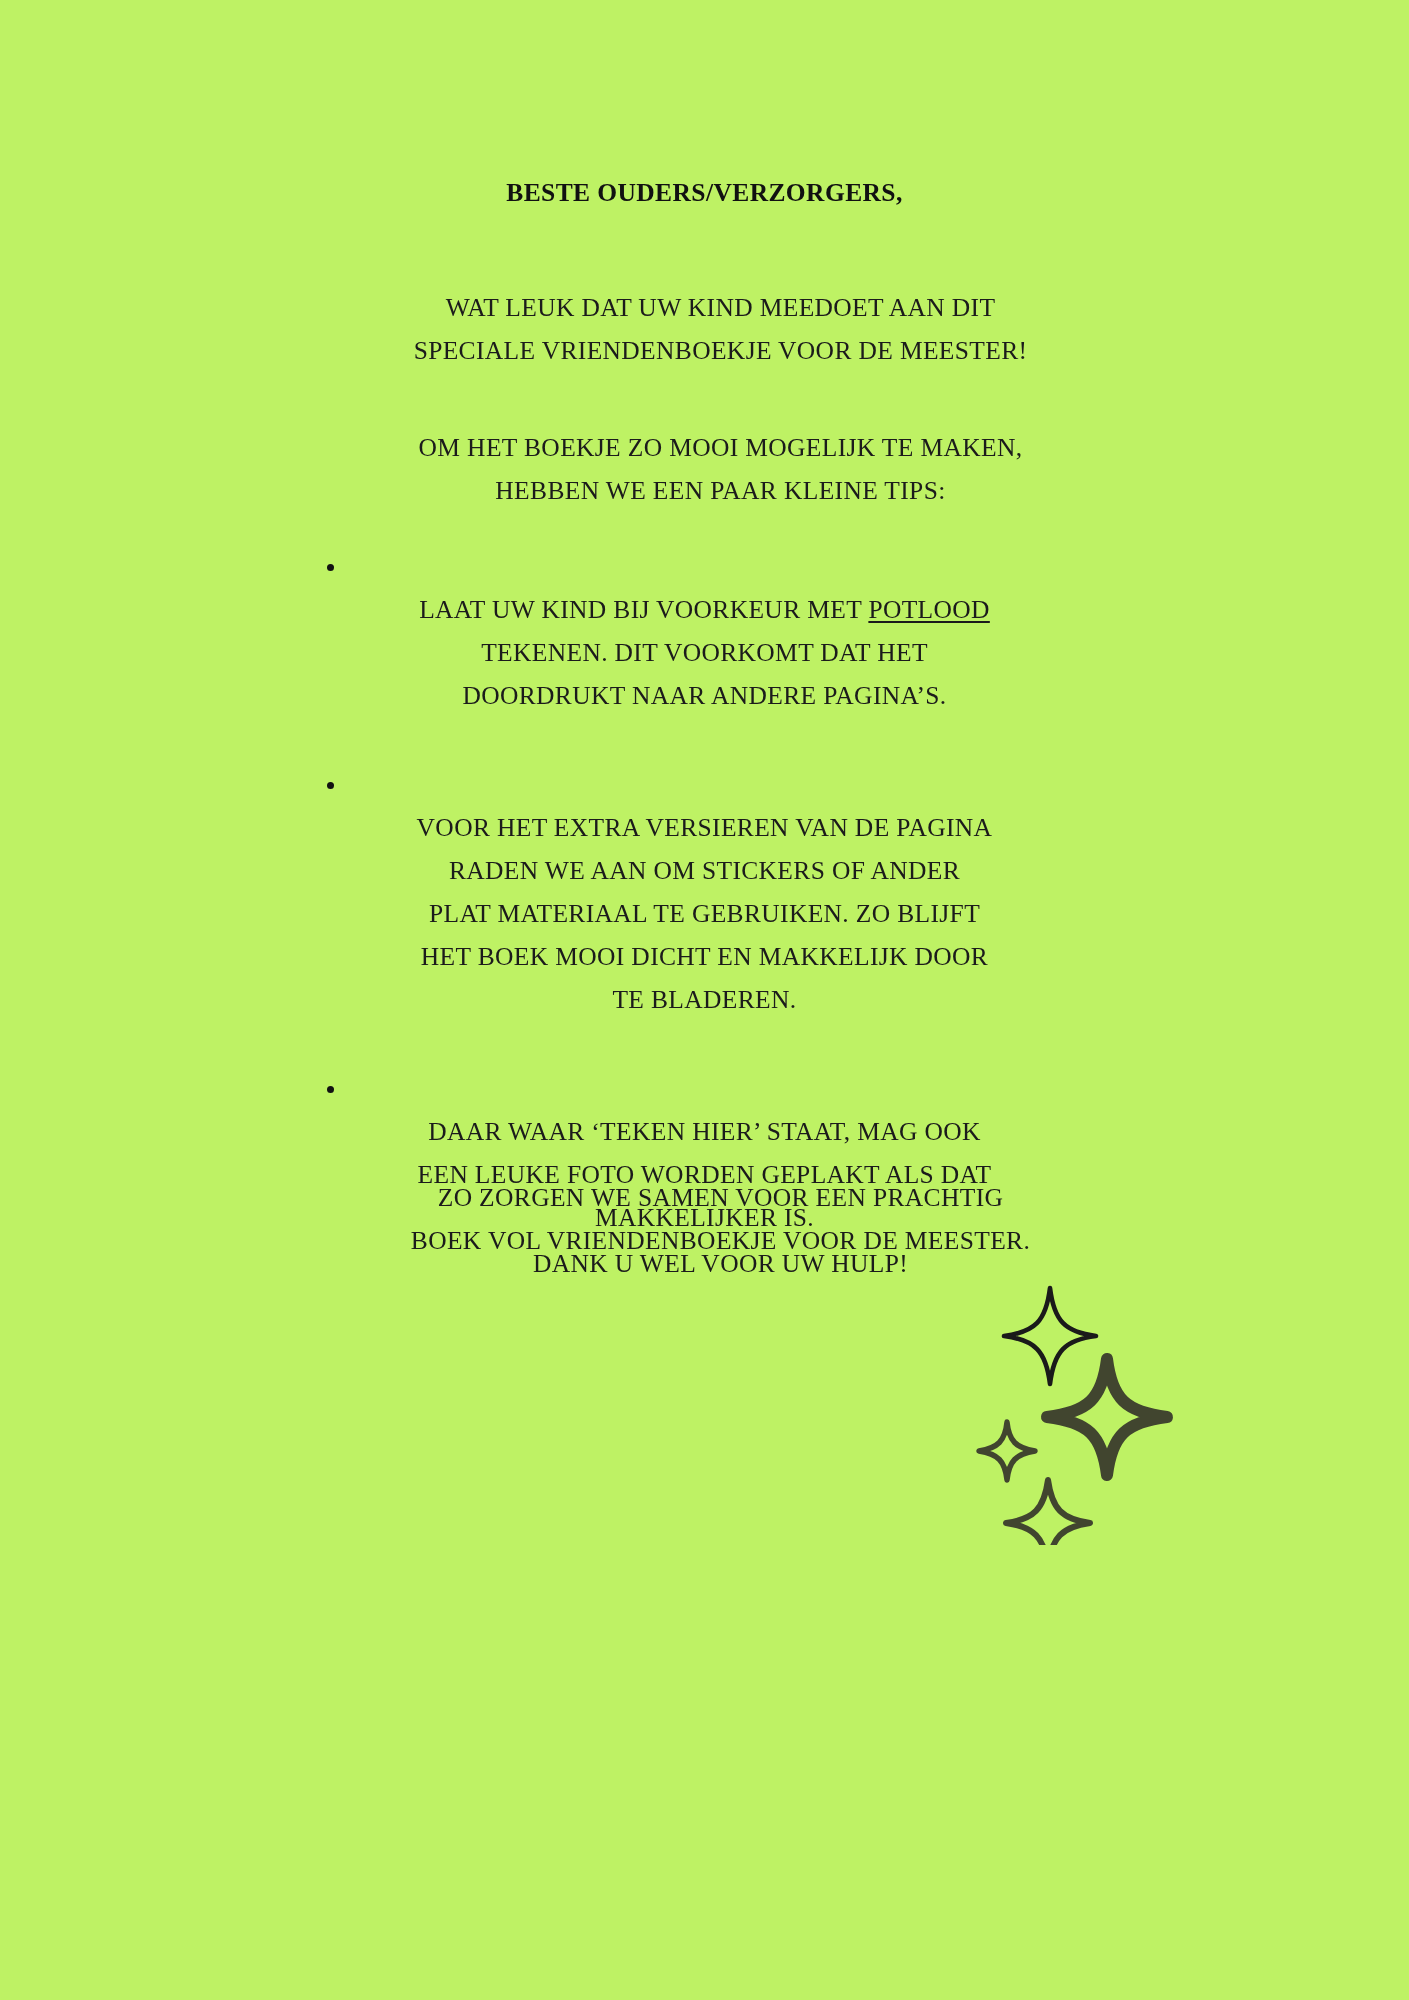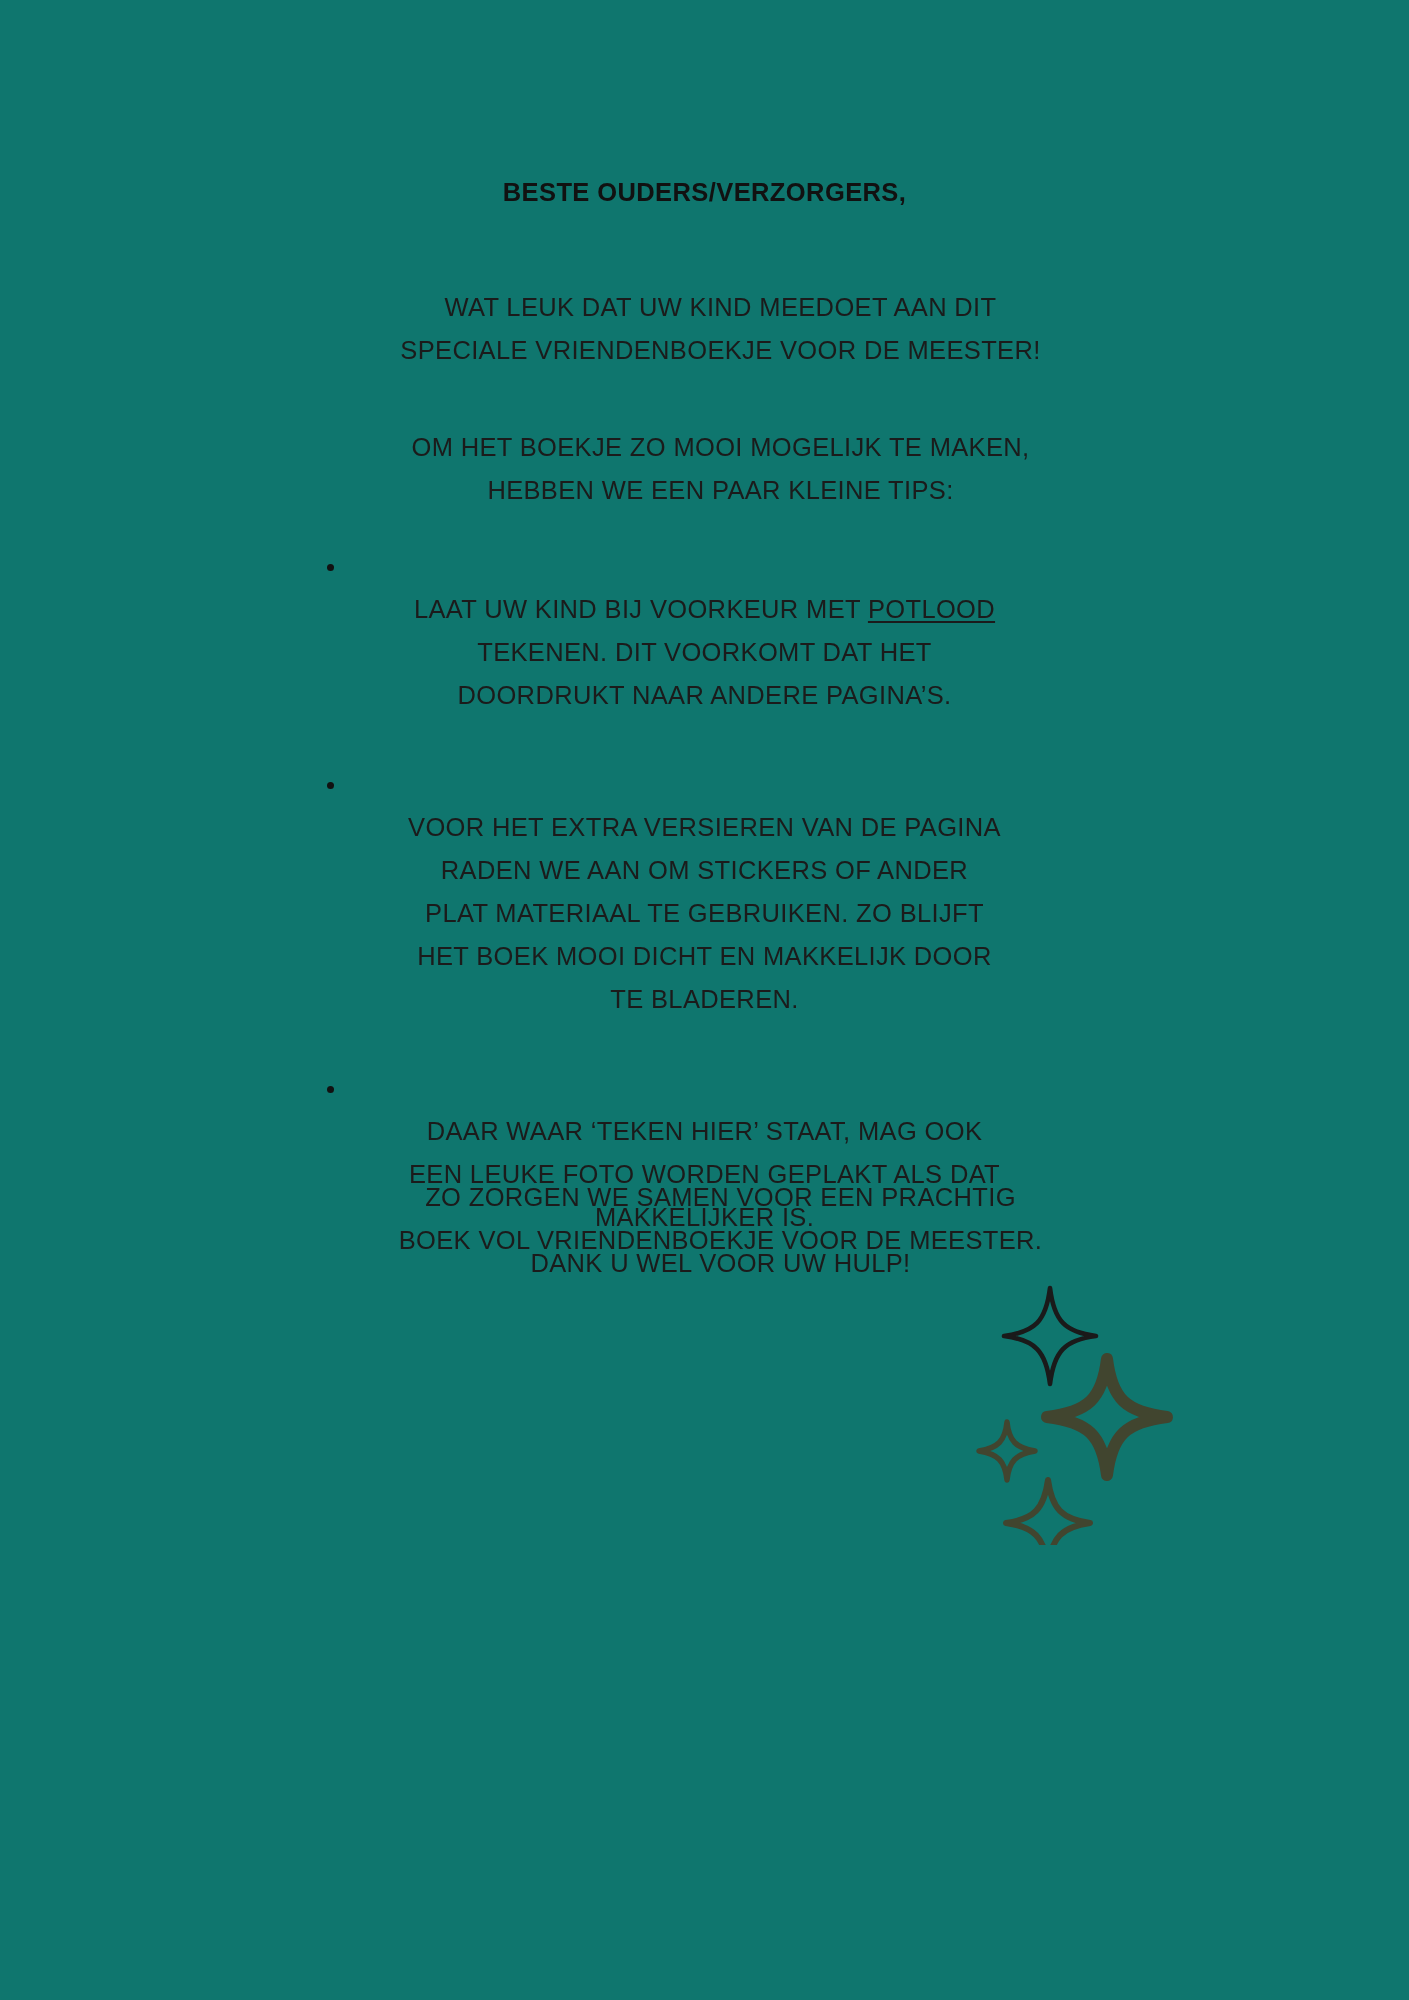--- a/index.html
+++ b/index.html
@@ -15,21 +15,22 @@
     overflow: hidden;
     font-family: "Liberation Sans", sans-serif;
     color: #171717;
     -webkit-font-smoothing: antialiased;
   }
 
   
   .page {
     position: absolute;
     inset: 0;
-    background: #0f766e;
+    background: #bef264;
+    font-family: Liberation Serif, serif;
   }
 
   
   .content {
     position: absolute;
     left: 0;
     top: 0;
     width: 1409px;
     padding: 0;
   }

